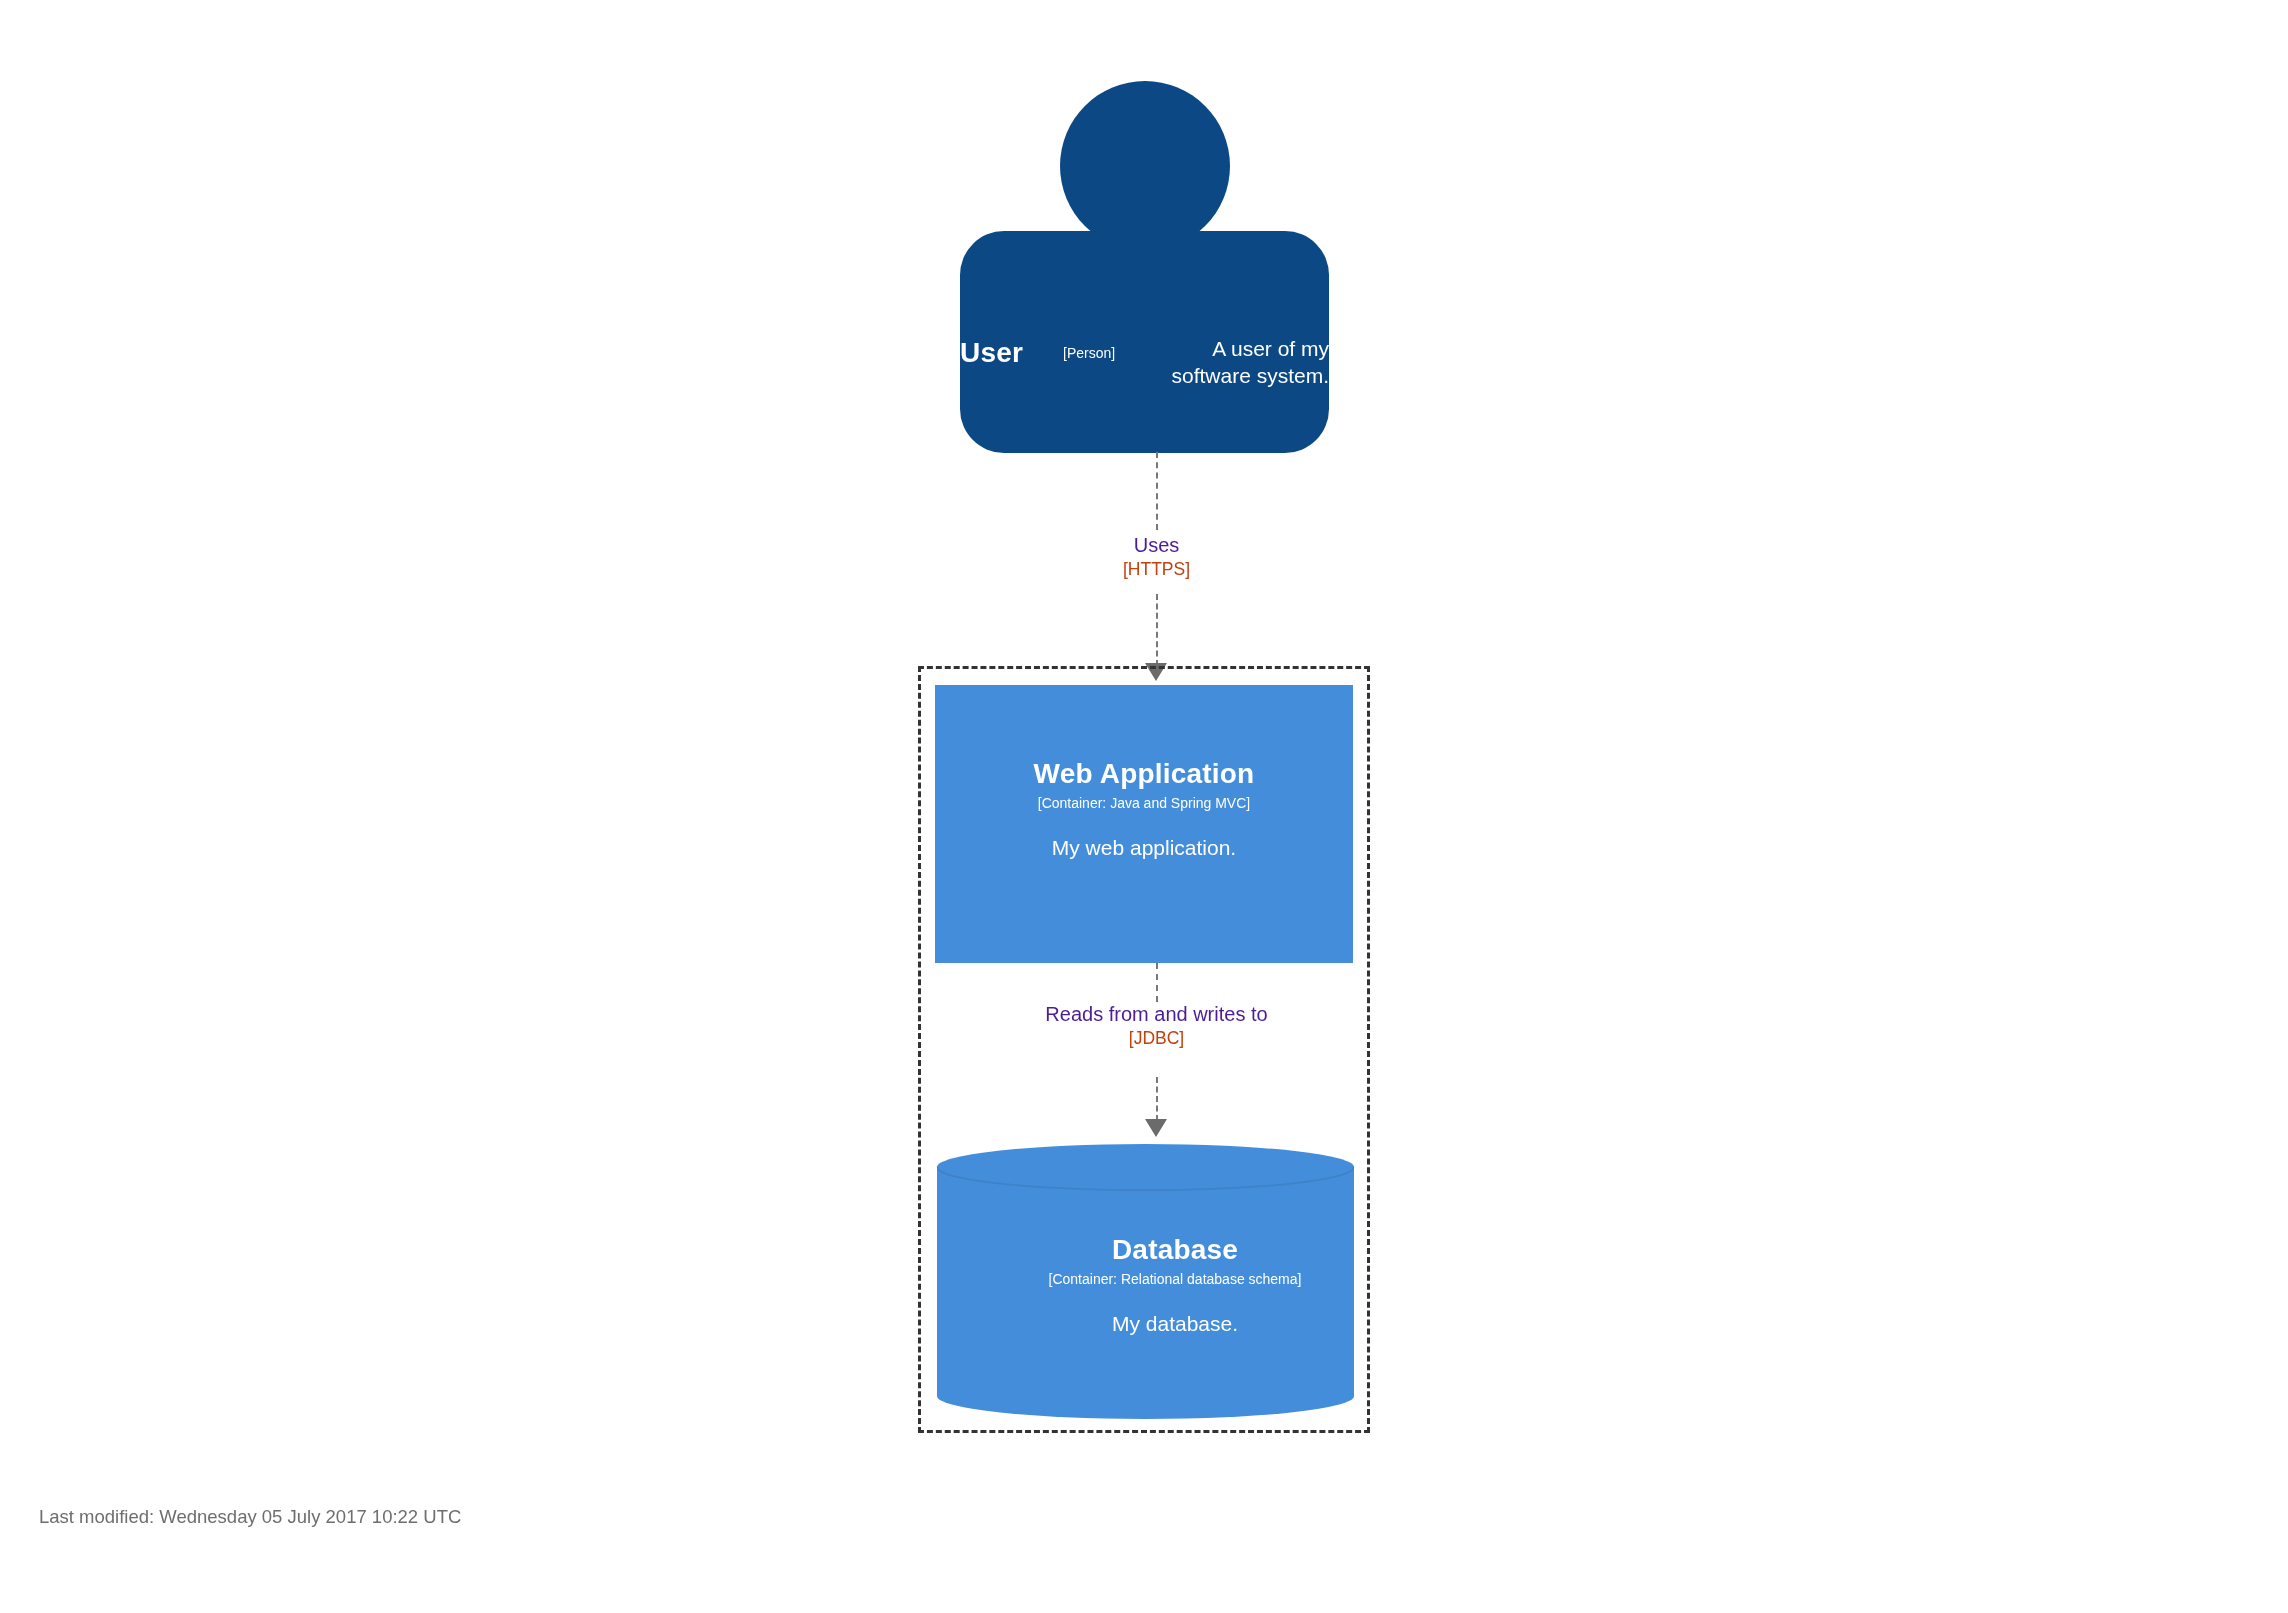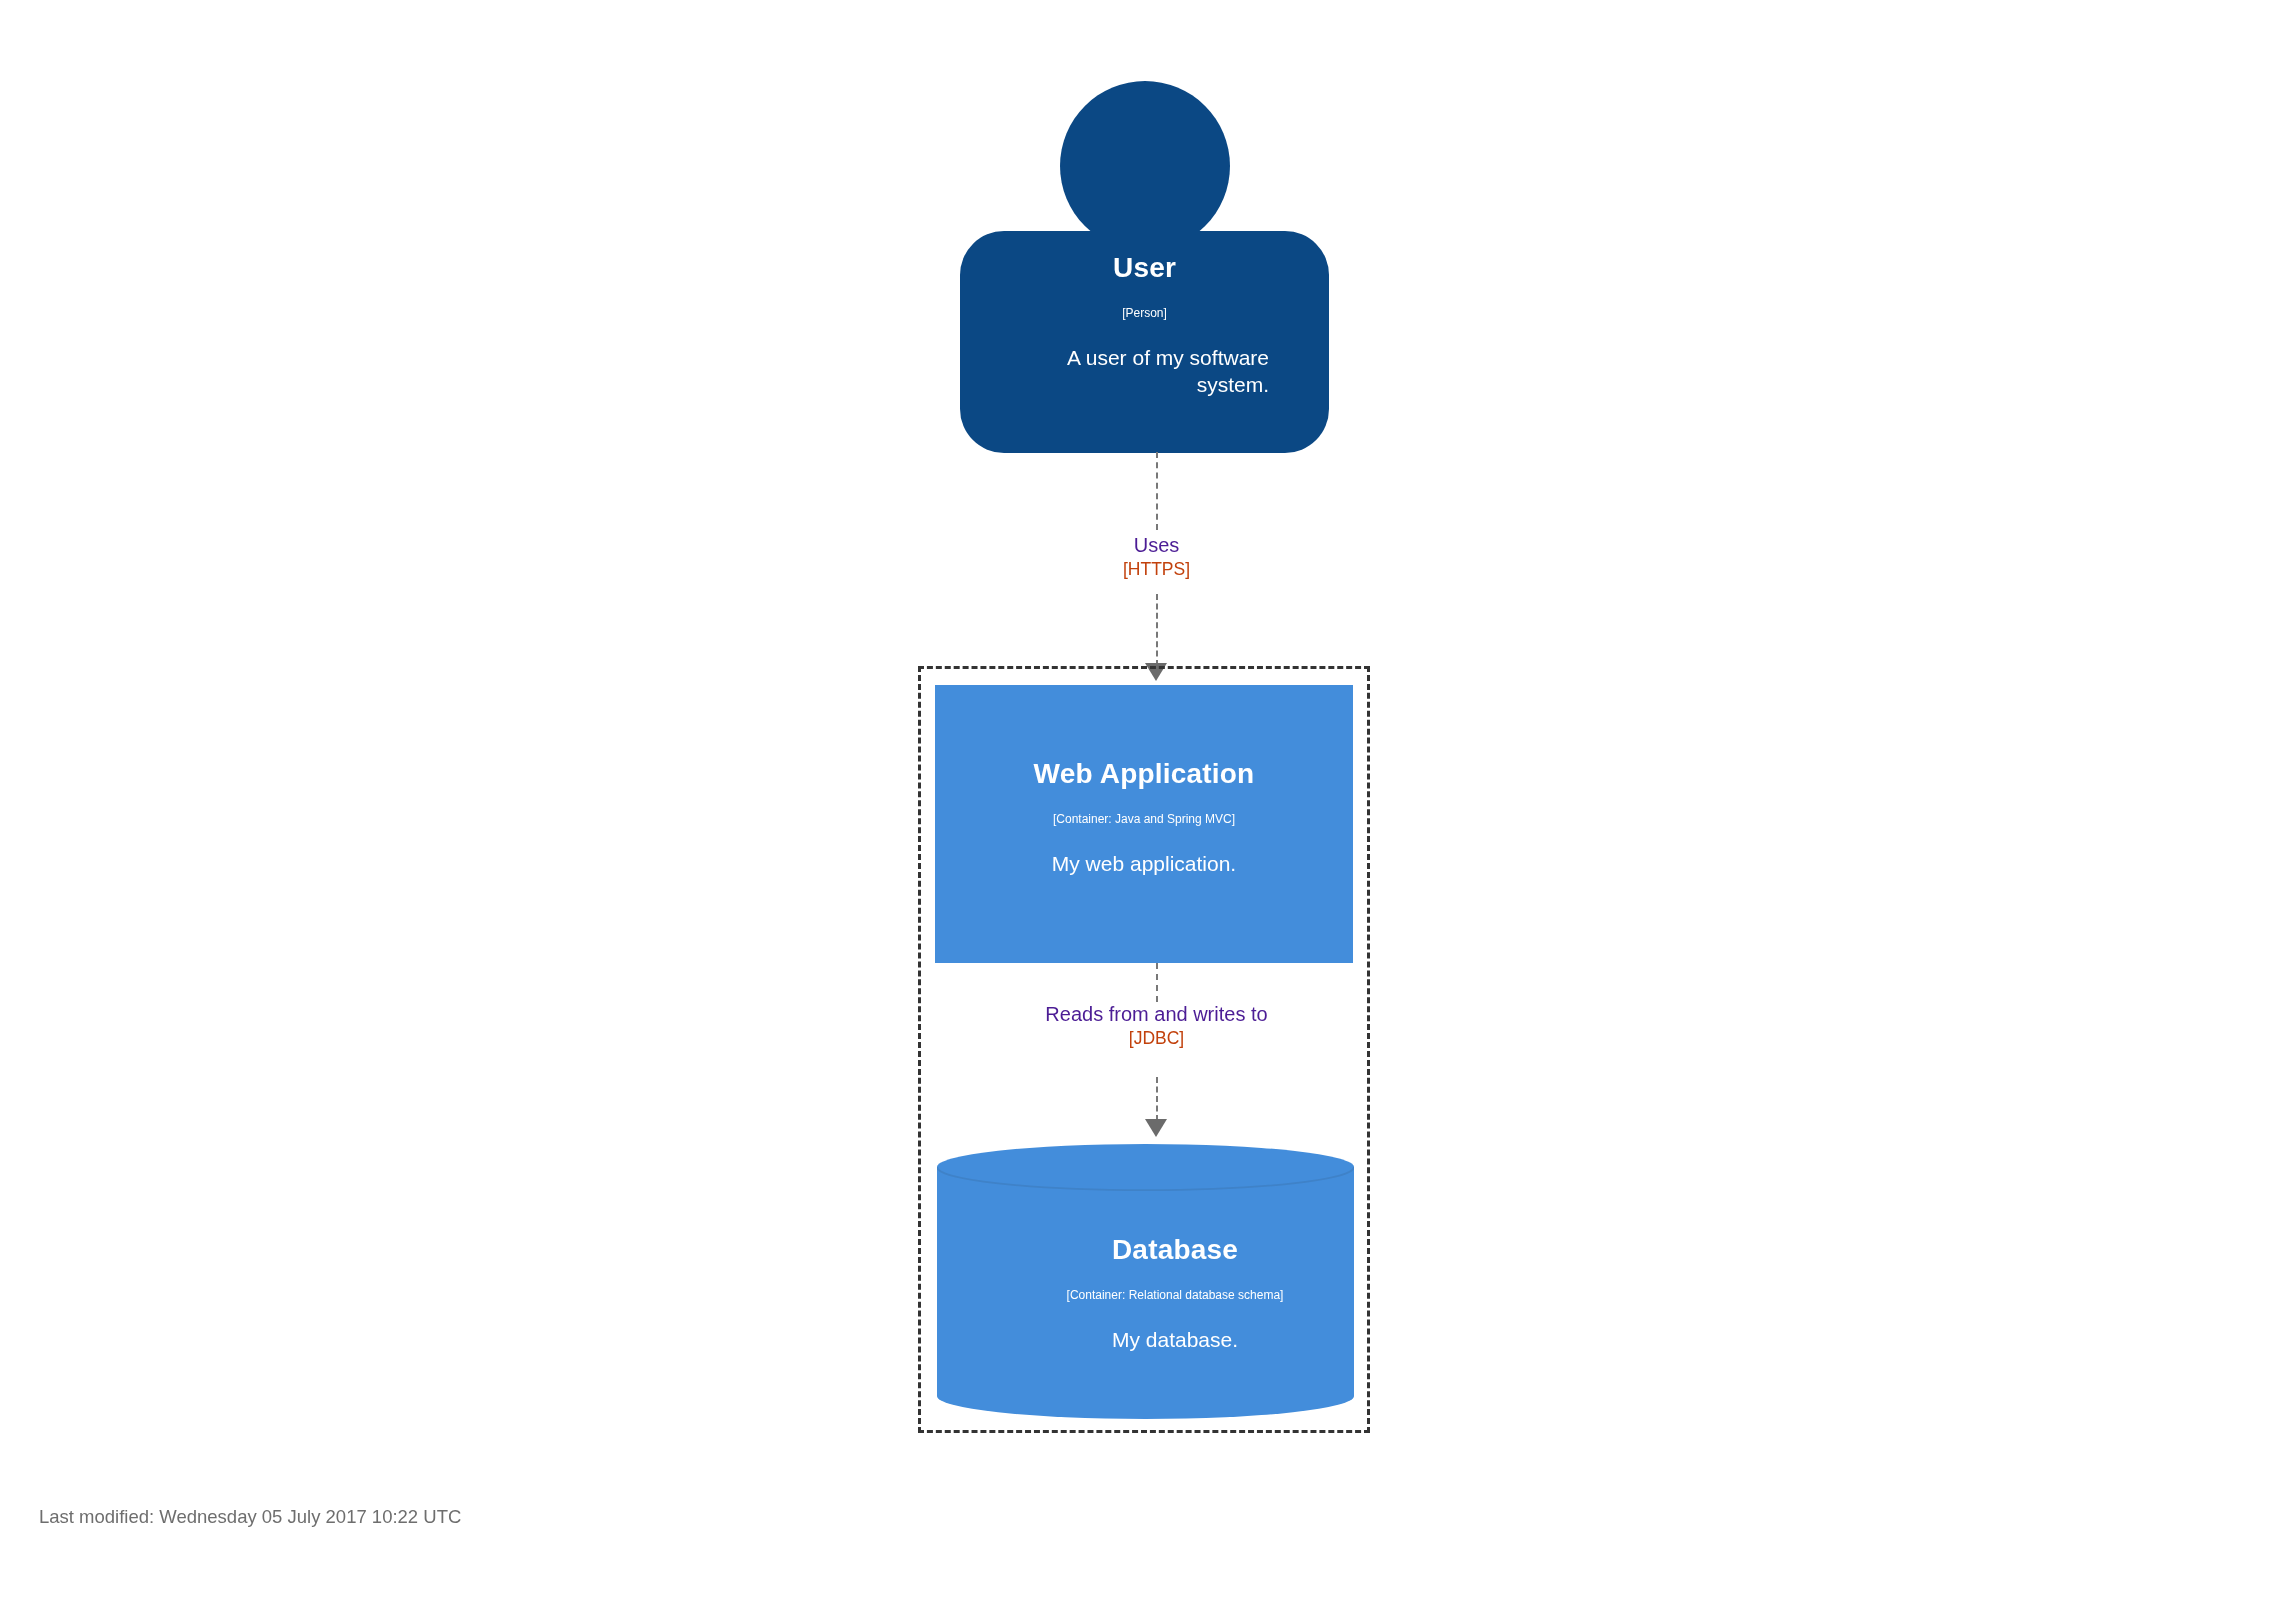--- a/index.html
+++ b/index.html
@@ -49,40 +49,41 @@
     border-radius: 44px;
     background: #0B4884;
   }
   .person-text {
     position: absolute;
     left: 0;
     top: 150px;
     width: 369px;
     height: 222px;
     display: flex;
-    flex-direction: column;
+    flex-direction: row;
     align-items: center;
     justify-content: flex-start;
     padding-top: 20px;
     box-sizing: border-box;
+    gap: 40px;
   }
   .el-name {
     color: #ffffff;
     font-weight: bold;
     font-size: 28px;
     line-height: 33px;
     text-align: center;
     letter-spacing: 0.2px;
   }
   .el-tech {
     color: #ffffff;
-    font-size: 12px;
+    font-size: 14px;
     line-height: 22px;
     text-align: center;
-    margin-top: 18px;
+    margin-top: 2px;
   }
   .el-desc {
     color: #ffffff;
     font-size: 21px;
     line-height: 27px;
     text-align: right;
     margin-top: 20px;
     max-width: 249px;
   }
 

